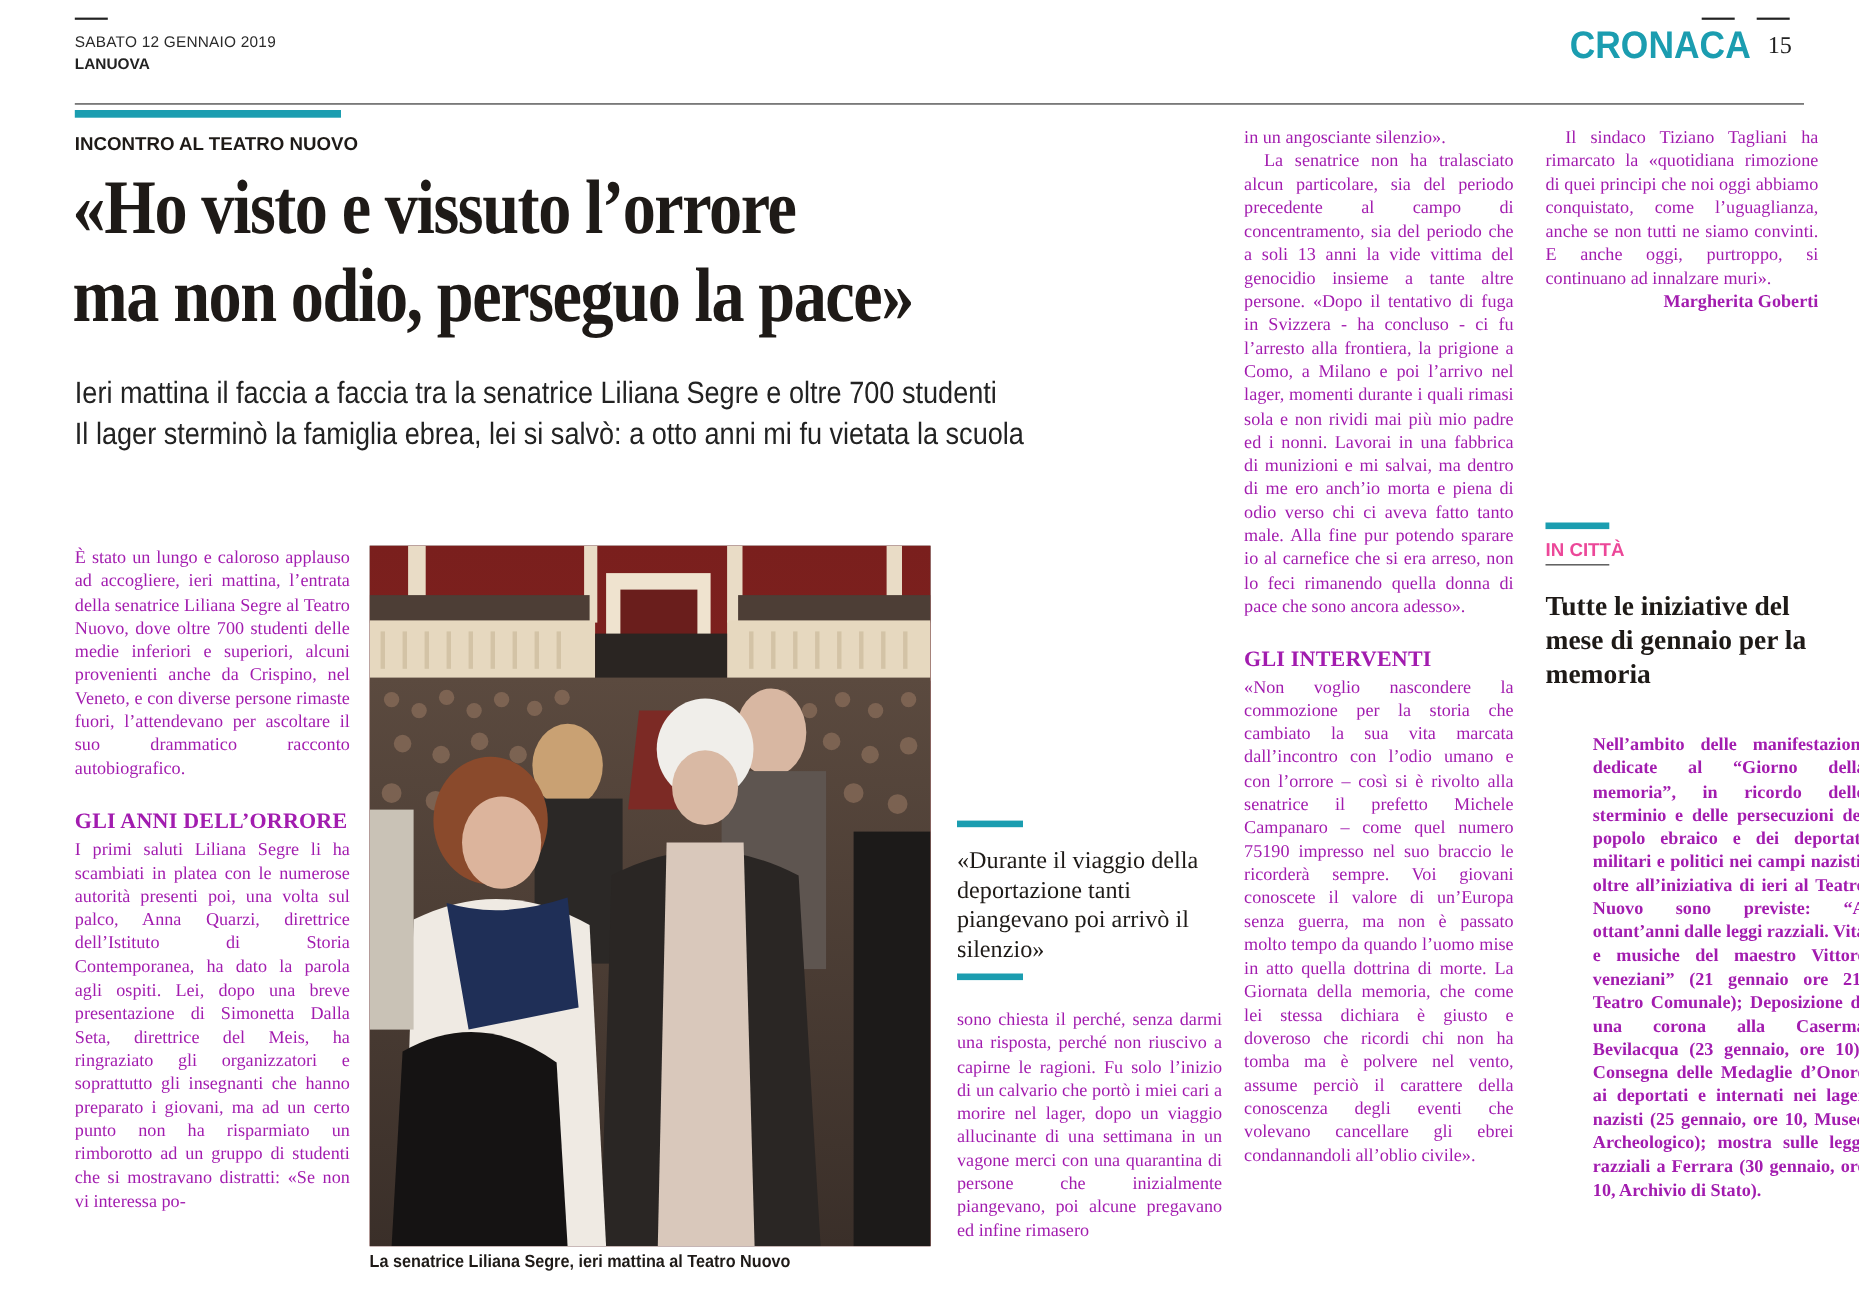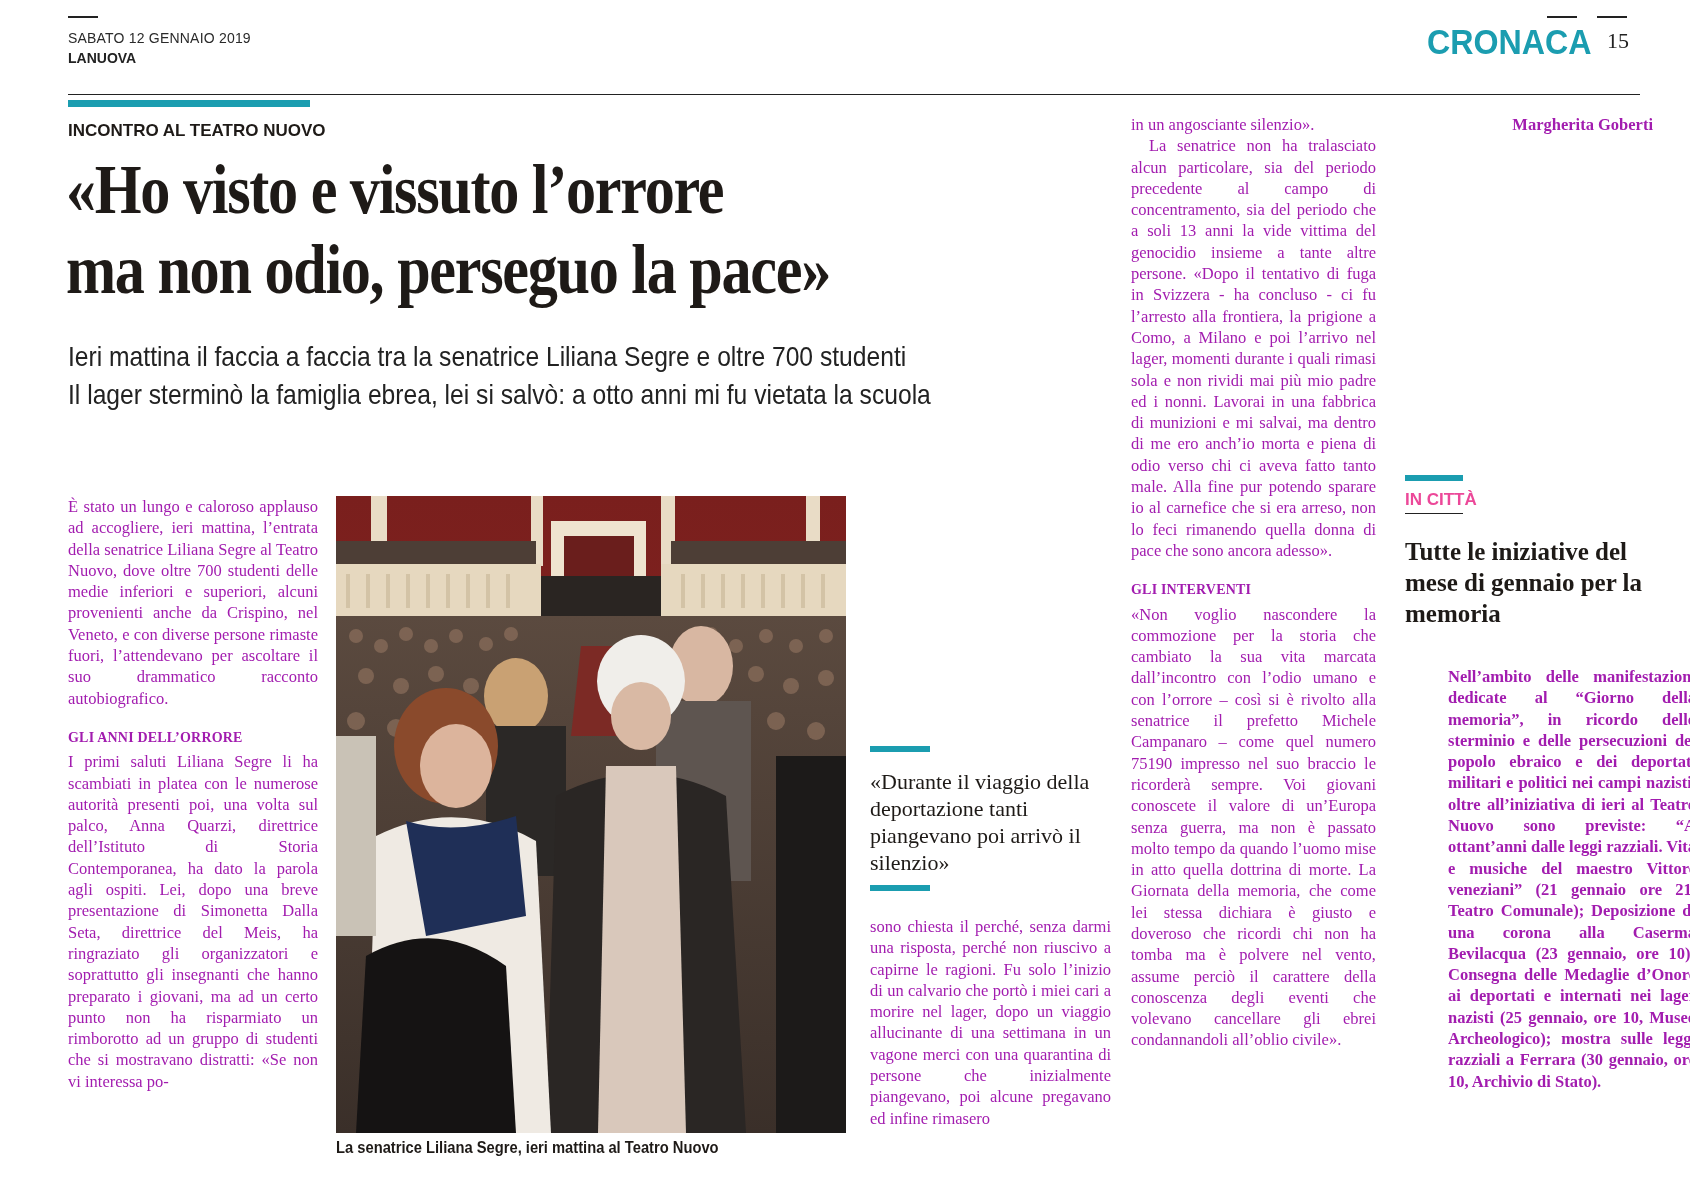--- a/index.html
+++ b/index.html
@@ -22,21 +22,21 @@
   .kicker { left: 68px; top: 121px; font-size: 17px; font-weight: bold; color: #1e1a17; }
 
   
   .headline { left: 66px; top: 150px; width: 1060px; font-size: 70px; line-height: 80px; font-weight: bold; color: #1e1a17; letter-spacing: -1.5px; transform: scaleX(0.86); transform-origin: left; white-space: nowrap; }
   .subhead { left: 68px; top: 338px; width: 1060px; font-size: 28px; line-height: 38px; color: #222; white-space: nowrap; transform: scaleX(0.88); transform-origin: left; font-weight: normal; }
 
   
   .col { position: absolute; font-size: 16.5px; line-height: 21.3px; text-align: justify; hyphens: auto; color: #a21caf; }
   .col p { margin: 0; }
   .col p.indent { text-indent: 18px; }
-  .subhd { font-weight: bold; font-size: 14px; margin-top: 18px; margin-bottom: 3px; letter-spacing: 0.2px; }
+  .subhd { font-weight: bold; font-size: 20px; margin-top: 28px; margin-bottom: 3px; letter-spacing: 0.2px; }
 
   
   .photo { left: 336px; top: 496px; width: 510px; height: 637px; overflow: hidden; background: #5a2a26; }
   .caption { left: 336px; top: 1139px; font-size: 16px; font-weight: bold; color: #1e1a17; transform: scaleX(0.92); transform-origin: left; white-space: nowrap; }
 
   
   .pq-bar { position: absolute; width: 60px; height: 6px; background: #1b9db0; }
   .pullquote { left: 870px; top: 768px; width: 240px; font-size: 22px; line-height: 27px; color: #1e1a17; }
 
   
@@ -193,20 +193,21 @@
 </div>
 
 <div class="col" style="left:1131px; top:114px; width:245px;">
   <p>in un angosciante silenzio».</p>
   <p class="indent">La senatrice non ha tralasciato alcun particolare, sia del periodo precedente al campo di concentramento, sia del periodo che a soli 13 anni la vide vittima del genocidio insieme a tante altre persone. «Dopo il tentativo di fuga in Svizzera - ha concluso - ci fu l’arresto alla frontiera, la prigione a Como, a Milano e poi l’arrivo nel lager, momenti durante i quali rimasi sola e non rividi mai più mio padre ed i nonni. Lavorai in una fabbrica di munizioni e mi salvai, ma dentro di me ero anch’io morta e piena di odio verso chi ci aveva fatto tanto male. Alla fine pur potendo sparare io al carnefice che si era arreso, non lo feci rimanendo quella donna di pace che sono ancora adesso».</p>
   <div class="subhd">GLI INTERVENTI</div>
   <p>«Non voglio nascondere la commozione per la storia che cambiato la sua vita marcata dall’incontro con l’odio umano e con l’orrore – così si è rivolto alla senatrice il prefetto Michele Campanaro – come quel numero 75190 impresso nel suo braccio le ricorderà sempre. Voi giovani conoscete il valore di un’Europa senza guerra, ma non è passato molto tempo da quando l’uomo mise in atto quella dottrina di morte. La Giornata della memoria, che come lei stessa dichiara è giusto e doveroso che ricordi chi non ha tomba ma è polvere nel vento, assume perciò il carattere della conoscenza degli eventi che volevano cancellare gli ebrei condannandoli all’oblio civile».</p>
 </div>
 
 <div class="col" style="left:1405px; top:114px; width:248px;">
+  <p class="indent">Il sindaco Tiziano Tagliani ha rimarcato la «quotidiana rimozione di quei principi che noi oggi abbiamo conquistato, come l’uguaglianza, anche se non tutti ne siamo convinti. E anche oggi, purtroppo, si continuano ad innalzare muri».</p>
   <div class="byline">Margherita Goberti</div>
 </div>
 
 <div class="abs side-bar"></div>
 <div class="abs side-kicker sans">IN CITTÀ</div>
 <div class="abs side-rule"></div>
 <div class="abs side-title">Tutte le iniziative del mese di gennaio per la memoria</div>
 <div class="col side-body">
   <p>Nell’ambito delle manifestazioni dedicate al “Giorno della memoria”, in ricordo dello sterminio e delle persecuzioni del popolo ebraico e dei deportati militari e politici nei campi nazisti, oltre all’iniziativa di ieri al Teatro Nuovo sono previste: “A ottant’anni dalle leggi razziali. Vita e musiche del maestro Vittore veneziani” (21 gennaio ore 21, Teatro Comunale); Deposizione di una corona alla Caserma Bevilacqua (23 gennaio, ore 10); Consegna delle Medaglie d’Onore ai deportati e internati nei lager nazisti (25 gennaio, ore 10, Museo Archeologico); mostra sulle leggi razziali a Ferrara (30 gennaio, ore 10, Archivio di Stato).</p>
 </div>

